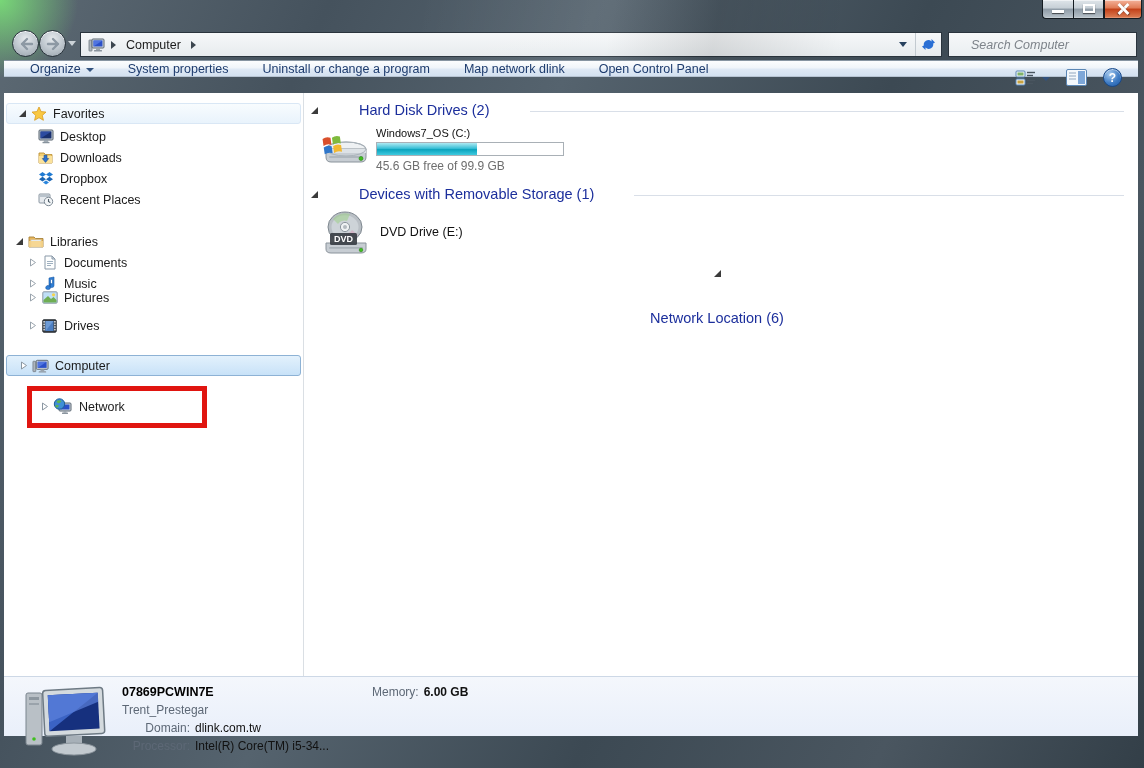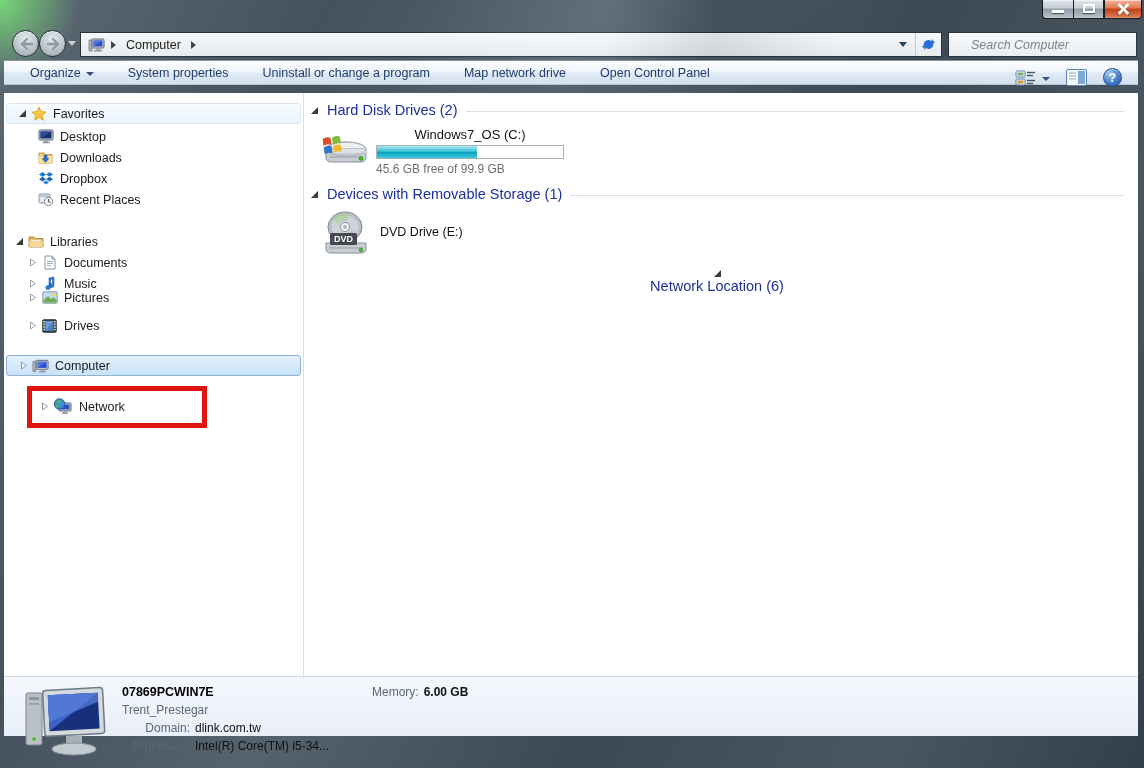--- a/index.html
+++ b/index.html
@@ -56,21 +56,21 @@
                display:flex; align-items:center; justify-content:center; }
   .search-box { position:absolute; left:948px; top:32px; width:189px; height:25px;
               border:1px solid #2a343d; background:linear-gradient(#f6f8f9,#eaeef1);
               display:flex; align-items:center; }
   .search-box input { flex:1; border:none; outline:none; background:transparent;
               font-family:"Liberation Sans",sans-serif; font-size:12.5px; color:#222; padding:0 22px; }
   .search-box input::placeholder { color:#7d838a; font-style:italic; }
   .search-mag { width:24px; display:flex; align-items:center; justify-content:center; }
 
   
-  .toolbar { position:absolute; left:4px; top:60px; width:1134px; height:25px;
+  .toolbar { position:absolute; left:4px; top:60px; width:1134px; height:17px;
              background:linear-gradient(#fcfdfe 0%,#f0f5fa 45%,#dfe9f5 55%,#d3e1f0 100%);
              border-top:1px solid #8795a2; border-bottom:1px solid #b7c4d3;
              display:flex; align-items:center; }
   .tb-btn { font-size:12.5px; color:#1e3c6e; padding:5px 10px; border-radius:3px; cursor:default;
             display:flex; align-items:center; gap:5px; white-space:nowrap; }
   .tb-btn:first-child { margin-left:16px; }
   .tb-btn + .tb-btn { margin-left:14px; }
   .tb-caret { width:0; height:0; border-left:4px solid transparent; border-right:4px solid transparent;
             border-top:4px solid #32527e; margin-top:2px; }
   .tb-right { position:absolute; right:16px; top:0; height:33px; display:flex; align-items:center; gap:16px; }
@@ -91,26 +91,26 @@
   .hl-soft { left:2px; width:295px; border:1px solid #d9e7f5; border-radius:3px;
              background:linear-gradient(#f8fcfe,#e9f3fc); }
   .hl-strong { left:2px; width:295px; border:1px solid #8db2d5; border-radius:3px;
              background:linear-gradient(#e3f1fc,#c8e2f8); }
   .expander { width:10px; display:inline-flex; justify-content:center; margin-right:3px; }
 
   .red-box { position:absolute; left:6px; top:293px; width:180px; height:42px;
              border:5px solid #e01510; background:#fff;margin-left:17px; }
 
   
-  .group-header { position:absolute; display:flex; align-items:center; width:calc(100% - 20px); }
+  .group-header { position:absolute; display:flex; align-items:center; width:calc(100% - 20px);gap:32px; }
   .group-header .gh-text { font-size:14.5px; color:#1c2f9c; margin:0 8px 0 8px; white-space:nowrap; }
   .group-header .gh-line { flex:1; height:1px; background:#d9dfe8; margin-top:2px; }
   .drive-tile { position:absolute; display:flex; }
   .drive-info { margin-left:8px; }
-  .drive-name { font-size:13px; color:#111; margin-bottom:3px;text-align:center; }
+  .drive-name { font-size:11px; color:#111; margin-bottom:3px; }
   .cap-bar { width:188px; height:14px; border:1px solid #a9b0b6; background:#fff;
              box-shadow:inset 0 0 0 1px #fff; }
   .cap-fill { height:100%; background:linear-gradient(#aee9f2 0%,#39bfd6 45%,#0ba3bd 55%,#3fcadf 100%); }
   .drive-free { font-size:12px; color:#6e6e6e; margin-top:3px; }
   .dvd-tile { position:absolute; display:flex; align-items:center; }
   .dvd-name { font-size:12.5px; color:#111; margin-left:10px; }
 
   
   .details { position:absolute; left:4px; top:676px; width:1134px; height:60px;
              border-top:1px solid #cdd8e6; background:linear-gradient(#f4f7fc,#e9effa); }
@@ -197,21 +197,21 @@
       <span>Organize</span>
       <span class="tb-caret"></span>
     </div>
     <div class="tb-btn">
         <span>System properties</span>
       </div>
     <div class="tb-btn">
         <span>Uninstall or change a program</span>
       </div>
     <div class="tb-btn">
-        <span>Map network drive</span>
+        <span>Map network dlink</span>
       </div>
     <div class="tb-btn">
         <span>Open Control Panel</span>
       </div>
 
     <div class="tb-right">
       <div class="views-ic">
         <svg width="22" height="18" viewBox="0 0 22 18">
           <rect x="1" y="2" width="9" height="6" rx="1" fill="#eef3f8" stroke="#5b87b5"></rect>
           <rect x="2.5" y="3.5" width="6" height="3" fill="#7fb269"></rect>

